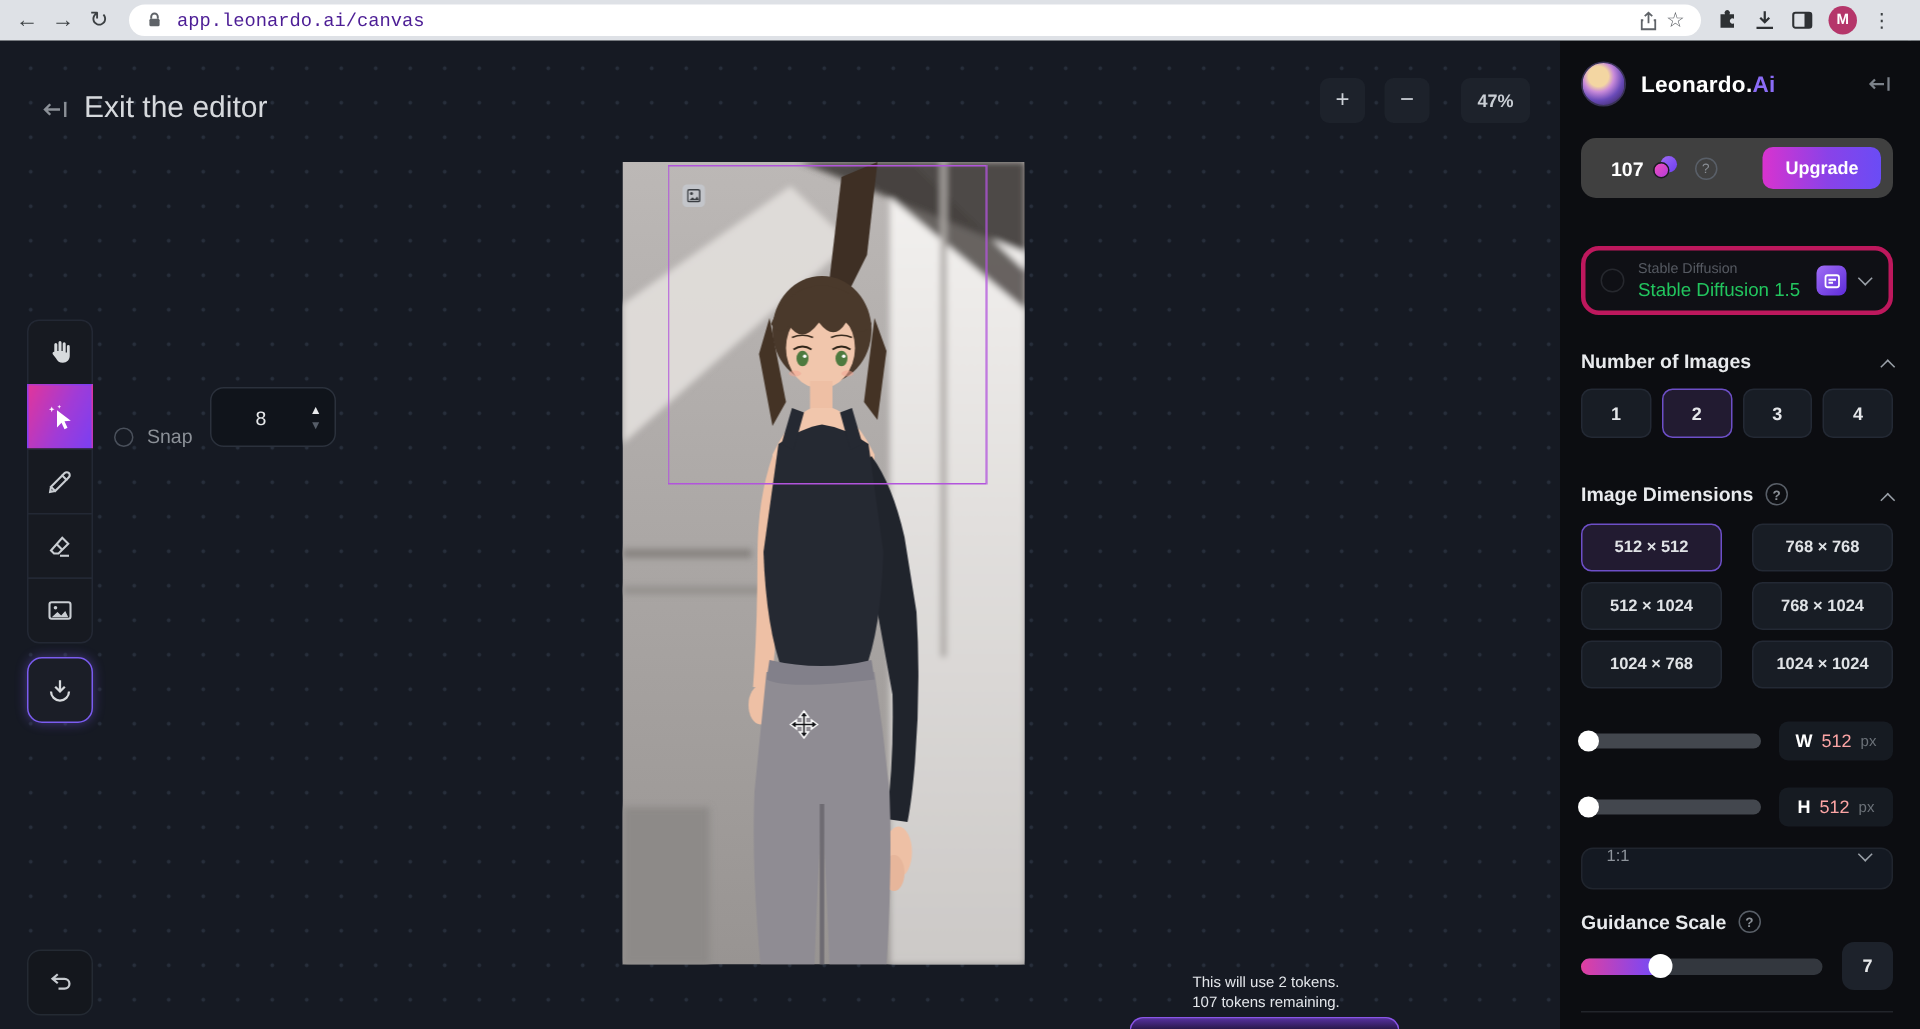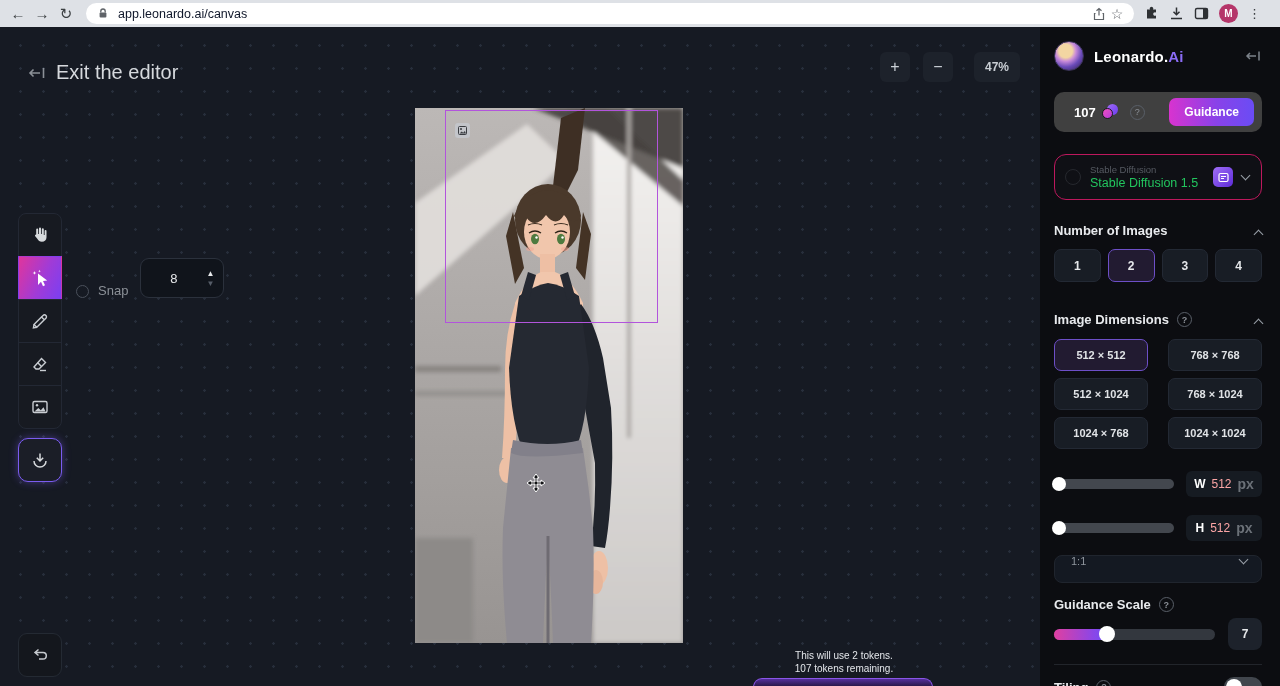--- a/index.html
+++ b/index.html
@@ -6,21 +6,21 @@
   html,body { width:1280px; height:686px; overflow:hidden; background:#0d0e12;
     font-family:"Liberation Sans","DejaVu Sans",sans-serif; }
 
   
   .chrome { position:absolute; top:0; left:0; width:1280px; height:27px;
     background:#dee1e6; display:flex; align-items:center; padding:0 6px; z-index:50;}
   .nav-btn { width:24px; height:24px; border:none; background:transparent; color:#3c4043;
     font-size:15px; line-height:24px; text-align:center; cursor:pointer; }
   .urlbar { height:21px; flex:0 0 1048px; margin-left:8px; background:#fff; border-radius:11px;
     display:flex; align-items:center; padding:0 8px; }
-  .url-text { font-size:12.5px; color:#0f172a; margin-left:6px; flex:1; }
+  .url-text { font-size:12.5px; color:#4c1d95; margin-left:6px; flex:1;font-family:Liberation Mono, monospace; }
   .pill-icon { width:18px; height:18px; display:flex; align-items:center; justify-content:center;
     color:#5f6368; font-size:13px; }
   .chrome-right { display:flex; align-items:center; margin-left:10px; gap:10px; }
   .avatar-m { width:19px; height:19px; border-radius:50%; background:#b5366a; color:#fff;
     font-size:10px; font-weight:bold; display:flex; align-items:center; justify-content:center; }
   .dots { color:#3c4043; font-size:13px; }
 
   
   .app { position:absolute; top:27px; left:0; width:1280px; height:659px;
     background-color:#161a23;
@@ -95,21 +95,21 @@
   .token-count { color:#fff; font-size:13px; font-weight:bold; }
   .coins { width:18px; height:16px; position:relative; margin-left:6px; }
   .coin { position:absolute; width:11px; height:11px; border-radius:50%; }
   .coin.b { left:5px; top:0; background:linear-gradient(135deg,#9f6bf5,#6d3df0); }
   .coin.a { left:0; top:4px; background:linear-gradient(135deg,#ef4fc0,#b53bd9); border:1px solid #1a1b20; }
   .help-c { width:15px; height:15px; border-radius:50%; border:1.2px solid #595f68; color:#8b9097;
     font-size:9px; display:flex; align-items:center; justify-content:center; margin-left:10px; cursor:pointer; }
   .upgrade-btn { margin-left:auto; border:none; cursor:pointer; color:#fff; font-size:12px; font-weight:bold;
     padding:7px 15px; border-radius:7px; background:linear-gradient(90deg,#d833cf 0%,#8a42e8 55%,#6a4cf5 100%); }
 
-  .model-box { margin-top:22px; height:46px; border:1px solid #be185d; border-radius:12px; background:#0f1015;
+  .model-box { margin-top:32px; height:46px; border:3px solid #be185d; border-radius:12px; background:#0f1015;
     display:flex; align-items:center; padding:0 12px 0 10px; cursor:pointer; }
   .model-circle { width:16px; height:16px; border-radius:50%; border:1.5px solid #26282e; flex:0 0 auto; }
   .model-texts { margin-left:9px; flex:1; min-width:0; }
   .model-label { font-size:9.5px; color:#565a62; }
   .model-value { font-size:12.5px; color:#22c55e; margin-top:1px; white-space:nowrap; }
   .model-icon { width:20px; height:20px; border-radius:5px;
     background:linear-gradient(135deg,#a06ef6,#5d2bd8); display:flex; align-items:center; justify-content:center; margin-right:9px; }
 
   .sec-head { display:flex; align-items:flex-end; color:#e8eaed; font-size:13px; font-weight:bold; }
   .chev { width:7px; height:7px; border-right:1.6px solid #9aa0a8; border-bottom:1.6px solid #9aa0a8; }
@@ -130,21 +130,21 @@
   .dim-btn.sel { background:#221b31; border-color:#6d4fc7; }
 
   .wh-row { margin-top:22px; display:flex; align-items:center; }
   .wh-row.h2 { margin-top:18px; }
   .wh-track { flex:1; height:10px; border-radius:5px; background:#43474e; position:relative; }
   .wh-thumb { position:absolute; left:-2px; top:-2px; width:14px; height:14px; border-radius:50%; background:#fff; cursor:pointer; }
   .wh-box { margin-left:12px; width:76px; height:26px; background:#161b22; border-radius:6px;
     display:flex; align-items:center; justify-content:center; gap:6px; }
   .wh-l { color:#fff; font-size:12px; font-weight:bold; }
   .wh-v { color:#fca5a5; font-size:12px; }
-  .wh-u { color:#6b7178; font-size:14px;font-weight:bold; }
+  .wh-u { color:#6b7178; font-size:10px; }
 
   .ratio-box { margin-top:14px; height:28px; background:#141922; border:1px solid #20252e; border-radius:8px;
     display:flex; align-items:center; padding:0 14px 17px 16px; cursor:pointer; }
   .ratio-val { color:#8f959d; font-size:11px; flex:1; }
 
   .guide-head { margin-top:14px; }
   .guide-row { margin-top:6px; height:32px; display:flex; align-items:center; }
   .g-track { flex:1; height:11px; border-radius:6px; background:#33373e; position:relative; }
   .g-fill { position:absolute; left:0; top:0; height:11px; width:33%; border-radius:6px;
     background:linear-gradient(90deg,#e03fa0,#8a46e8 75%,#6d4ff5); }
@@ -386,21 +386,21 @@
       </span>
     </div>
 
     <div class="token-box">
       <span class="token-count">107</span>
       <span class="coins">
           <span class="coin b"></span>
           <span class="coin a"></span>
         </span>
       <span class="help-c">?</span>
-      <button class="upgrade-btn">Guidance</button>
+      <button class="upgrade-btn">Upgrade</button>
     </div>
 
     <div class="model-box">
       <span class="model-circle"></span>
       <span class="model-texts">
         <div class="model-label">Stable Diffusion</div>
         <div class="model-value">Stable Diffusion 1.5</div>
       </span>
       <span class="model-icon">
         <svg width="11" height="11" viewBox="0 0 11 11" fill="none" stroke="#fff" stroke-width="1.2">

